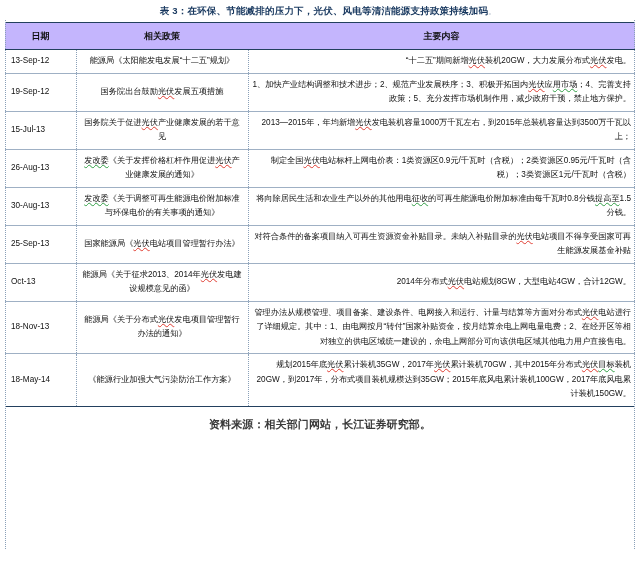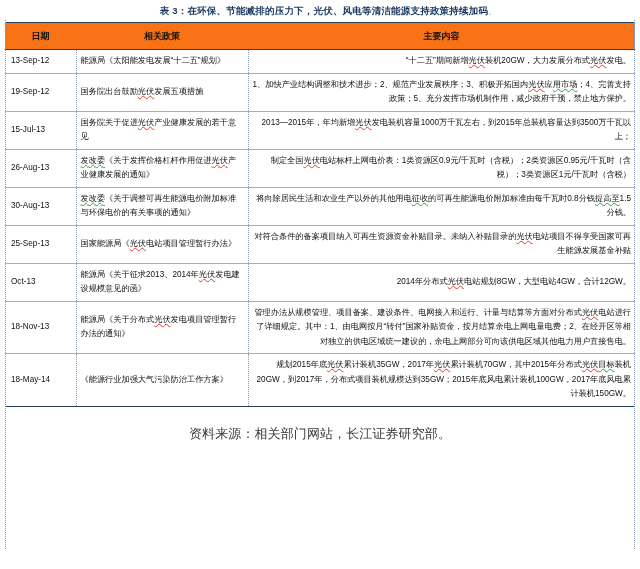--- a/index.html
+++ b/index.html
@@ -45,21 +45,21 @@
     margin: 0 0 0 5px;
     border-collapse: collapse;
     table-layout: fixed;
     font-size: 8.2px;
   }
   table.policy col.c-date  { width: 71px; }
   table.policy col.c-pol   { width: 172px; }
   table.policy col.c-main  { width: 387px; }
 
   table.policy thead th {
-    background: #f97316;
+    background: #c4b5fd;
     border-top: 1.6px solid #23405e;
     border-bottom: 1.6px solid #23405e;
     font-size: 9px;
     font-weight: bold;
     color: #111111;
     text-align: center;
     padding: 5px 2px 5px 2px;
     height: 16px;
     vertical-align: middle;
   }
@@ -76,21 +76,21 @@
   }
 
   .col-date {
     text-align: left;
     padding-left: 6px !important;
     white-space: nowrap;
     border-right: 1px dotted #8aa0b8;
     margin-left: 25px;
   }
   .col-pol {
-    text-align: left;
+    text-align: center;
     border-right: 1px dotted #8aa0b8;
   }
   .col-main {
     text-align: right;
   }
 
   
   .vguide-left, .vguide-right {
     position: absolute;
     top: 20px;
@@ -107,25 +107,26 @@
     text-decoration-skip-ink: none;
   }
   .sq-green {
     text-decoration: underline wavy #2f9e44;
     text-decoration-skip-ink: none;
   }
 
   
   .source {
     text-align: center;
-    font-size: 13px;
+    font-size: 11px;
     color: #3a3a3a;
-    padding-top: 18px;
+    padding-top: 10px;
     letter-spacing: 0.1px;
     white-space: nowrap;
+    font-weight: bold;
   }
 </style>
 </head>
 <body>
 
 <div id="page">
 
   <div class="vguide-left"></div>
   <div class="vguide-right"></div>
 

